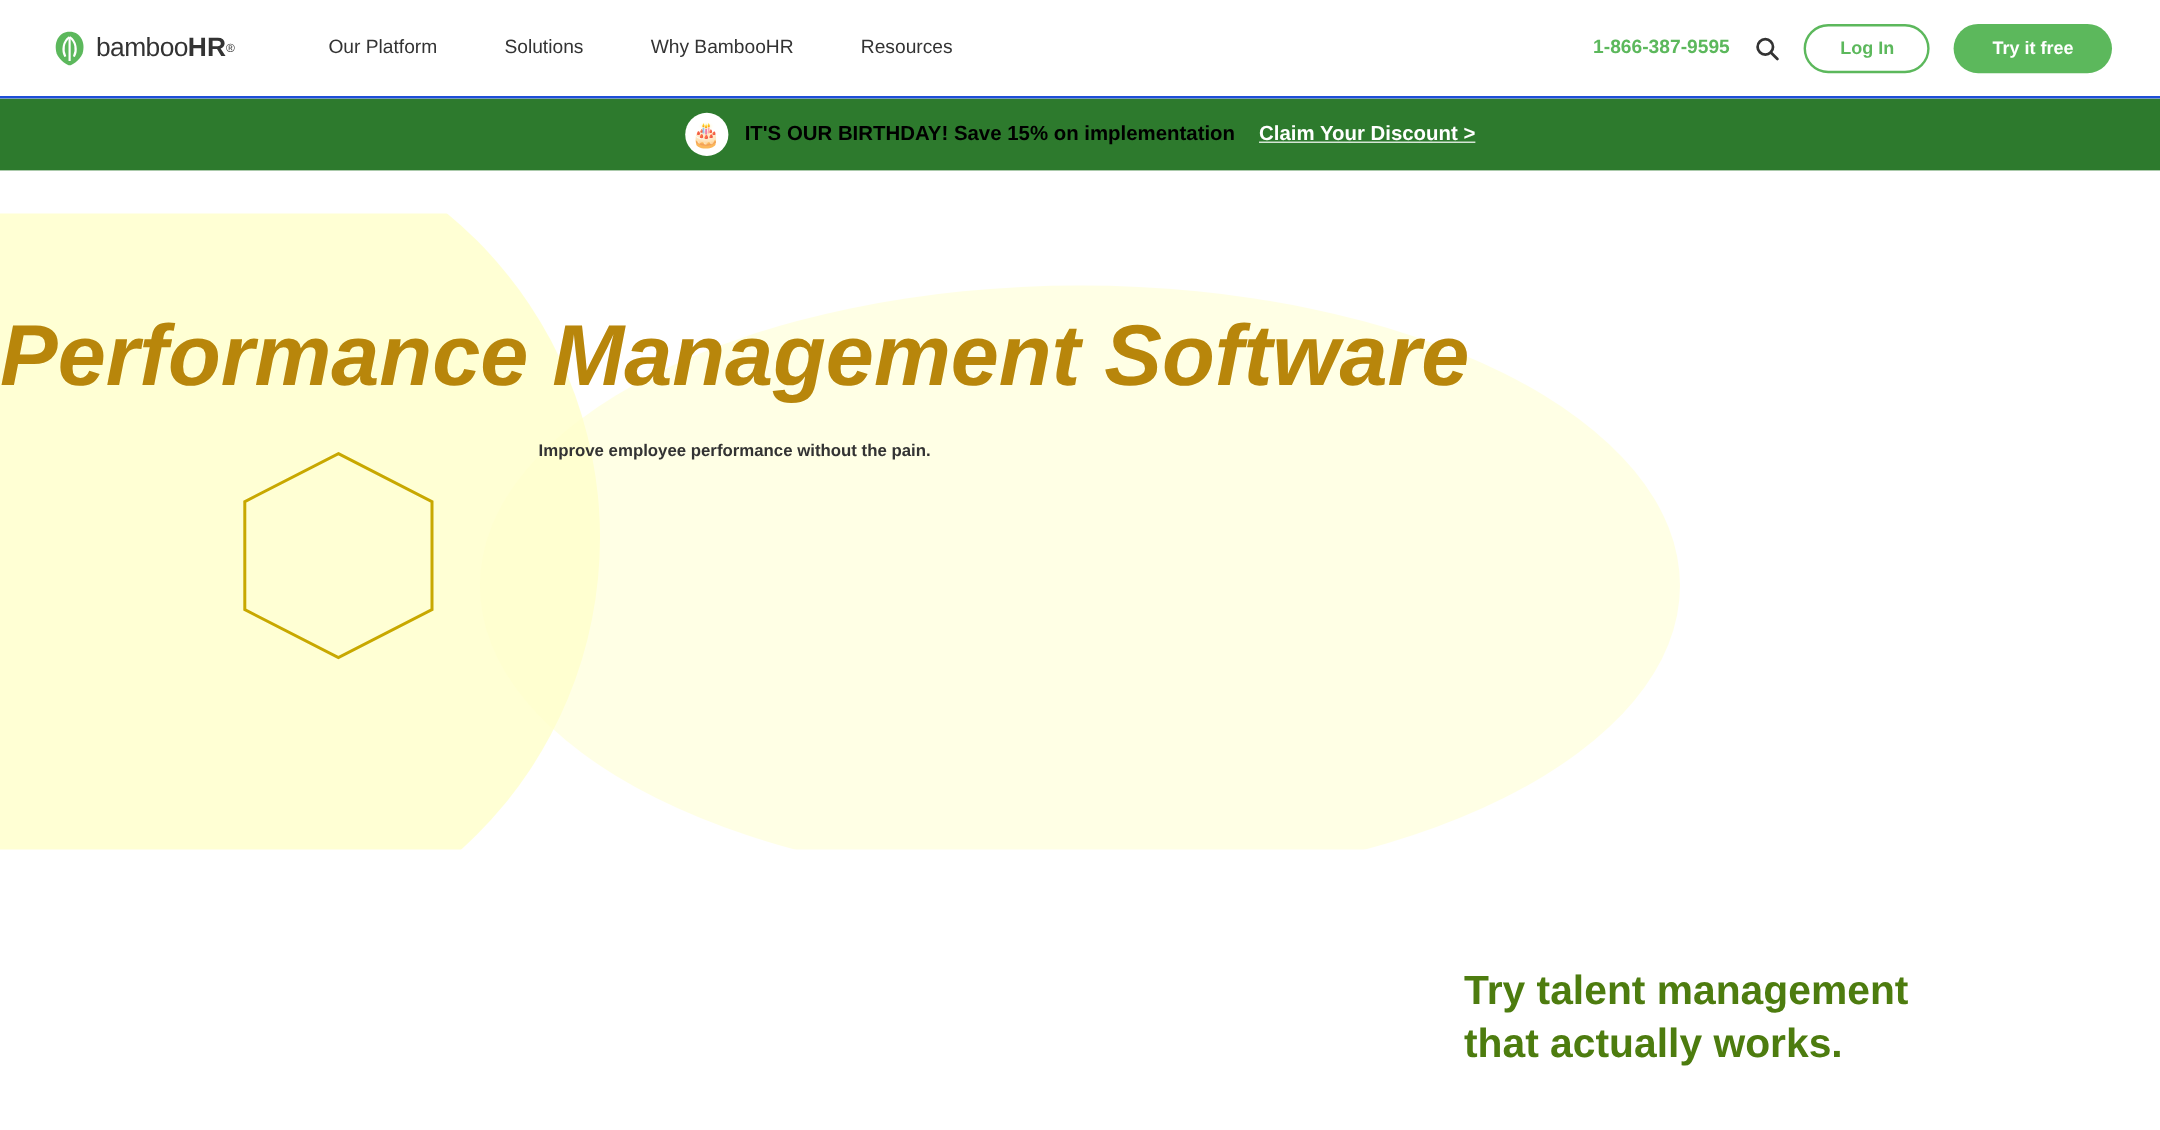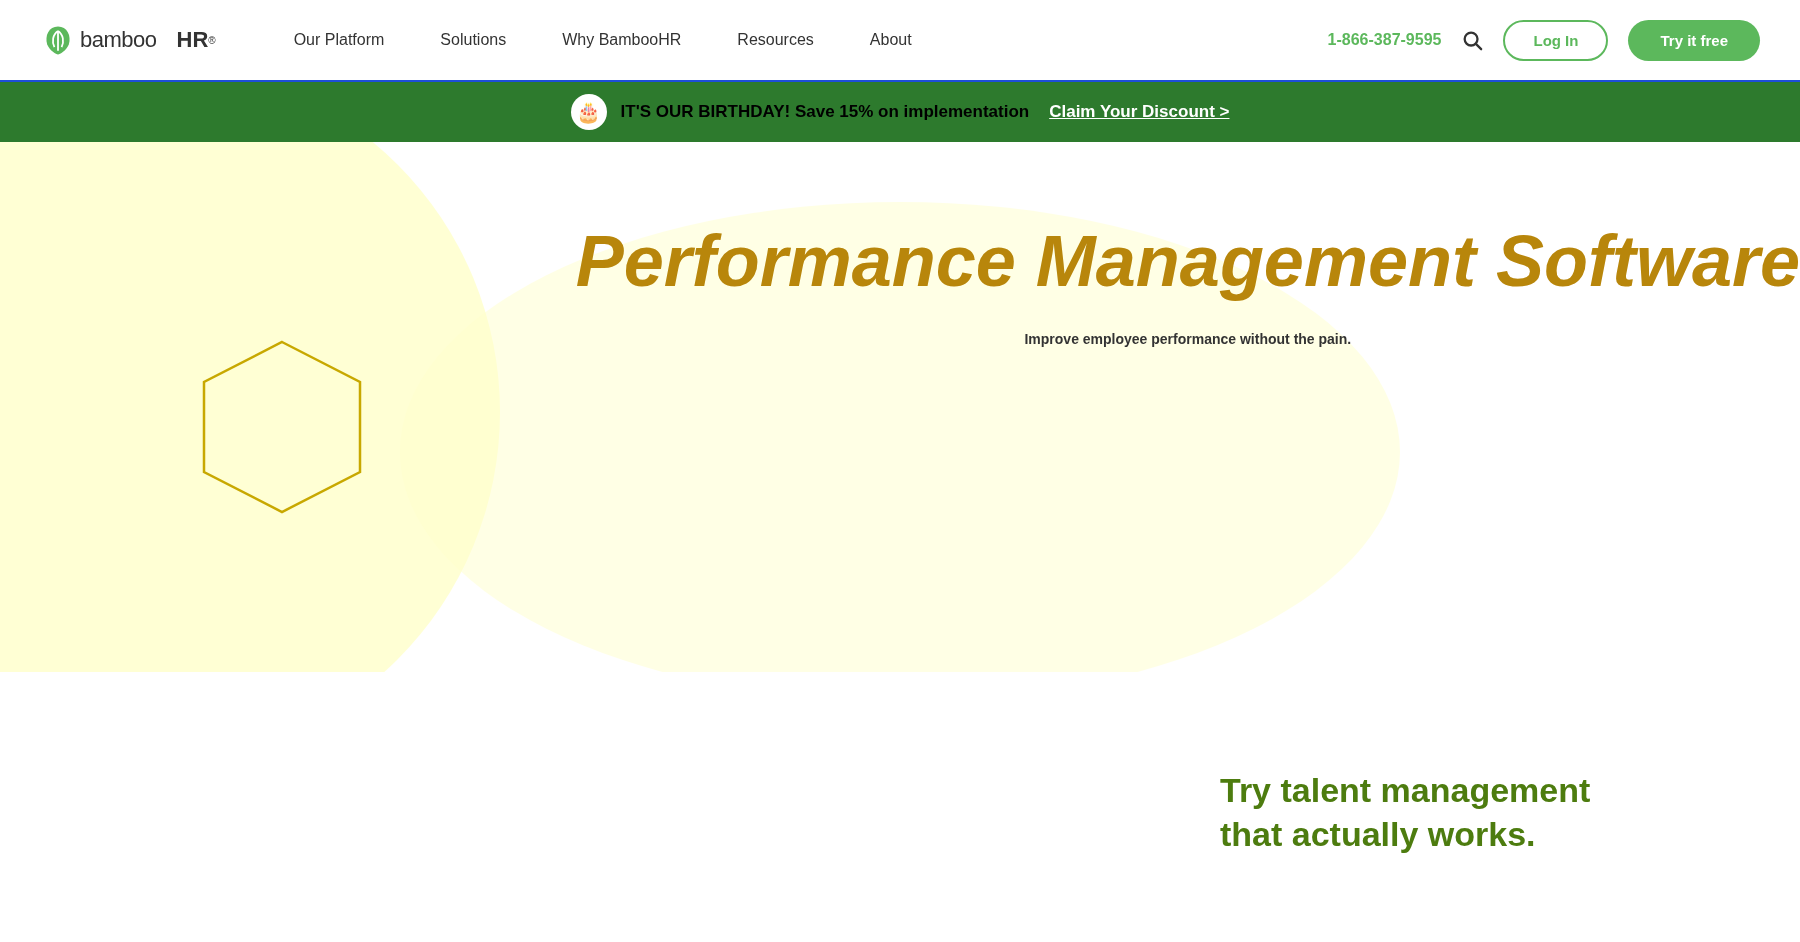--- a/index.html
+++ b/index.html
@@ -30,21 +30,20 @@
     .logo-text-bamboo {
       color: #333;
       font-size: 22px;
       font-weight: 300;
       letter-spacing: -0.5px;
     }
     .logo-text-hr {
       color: #333;
       font-size: 22px;
       font-weight: 700;
-      margin-left: 20px;
     }
     .logo-tm {
       font-size: 10px;
       color: #333;
       vertical-align: super;
     }
     .nav-links {
       display: flex;
       align-items: center;
       gap: 0;
@@ -139,23 +138,24 @@
       margin-left: 6px;
     }
 
     
     .hero {
       position: relative;
       min-height: 530px;
       overflow: hidden;
       display: flex;
       flex-direction: column;
-      align-items: flex-end;
+      align-items: flex-start;
       justify-content: flex-start;
       padding-top: 80px;
+      margin-top: 36px;
     }
 
     
     .hero-bg {
       position: absolute;
       top: 0; left: 0; right: 0; bottom: 0;
       z-index: 0;
     }
     .blob-left {
       position: absolute;
@@ -249,21 +249,20 @@
     <span class="logo-text-bamboo">bamboo</span>
       <span class="logo-text-hr">HR</span>
       <span class="logo-tm">®</span>
   </a>
 
   <div class="nav-links">
     <a class="nav-link" href="#">Our Platform</a>
     <a class="nav-link" href="#">Solutions</a>
     <a class="nav-link" href="#">Why BambooHR</a>
     <a class="nav-link" href="#">Resources</a>
-    <a class="nav-link" href="#">About</a>
   </div>
 
   <div class="nav-right">
     <a class="phone-number" href="#">1-866-387-9595</a>
     <button class="search-icon-btn" aria-label="Search">
       <svg width="22" height="22" viewBox="0 0 24 24" fill="none" stroke="#333" stroke-width="2.5" stroke-linecap="round" stroke-linejoin="round">
         <circle cx="11" cy="11" r="7"></circle>
         <line x1="16.5" y1="16.5" x2="22" y2="22"></line>
       </svg>
     </button>

